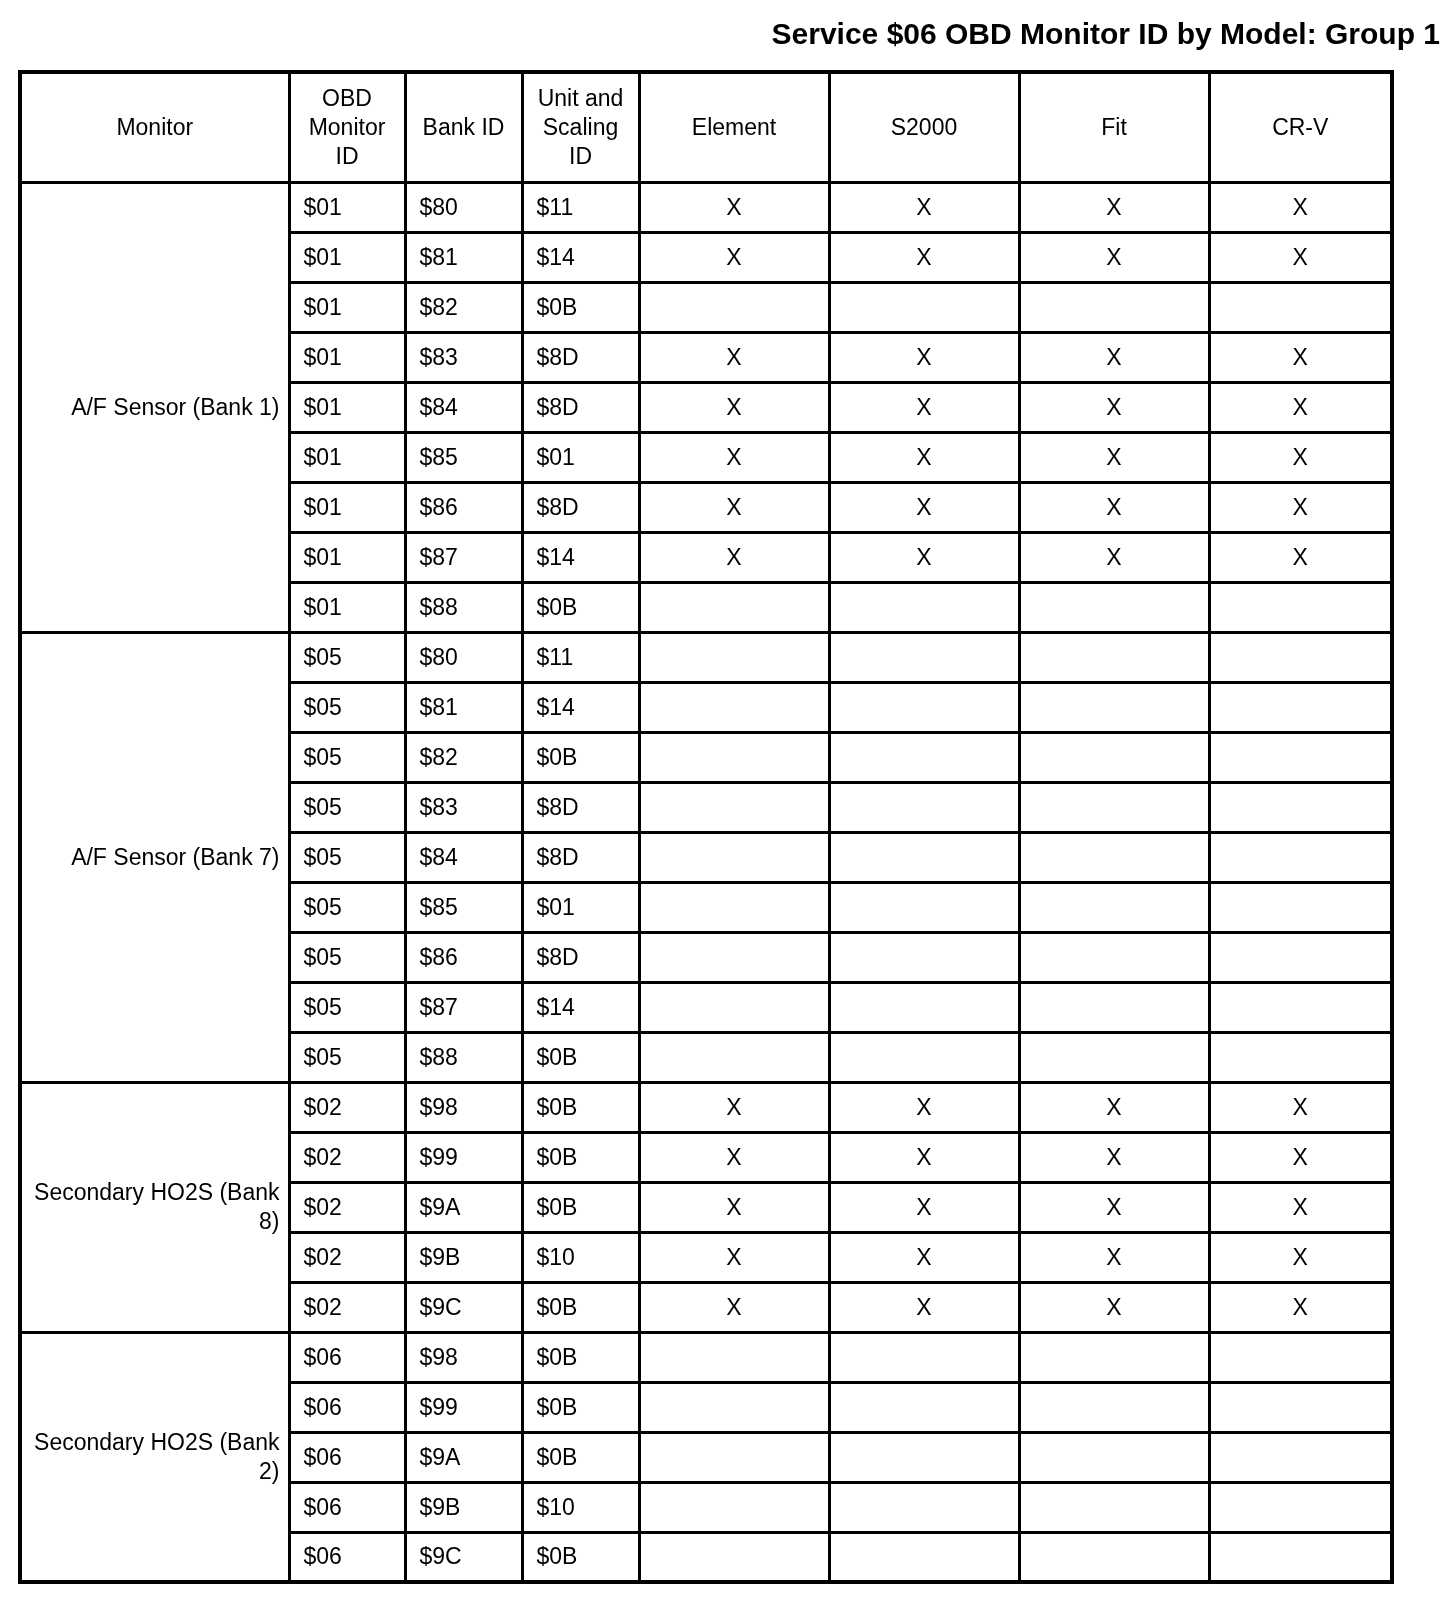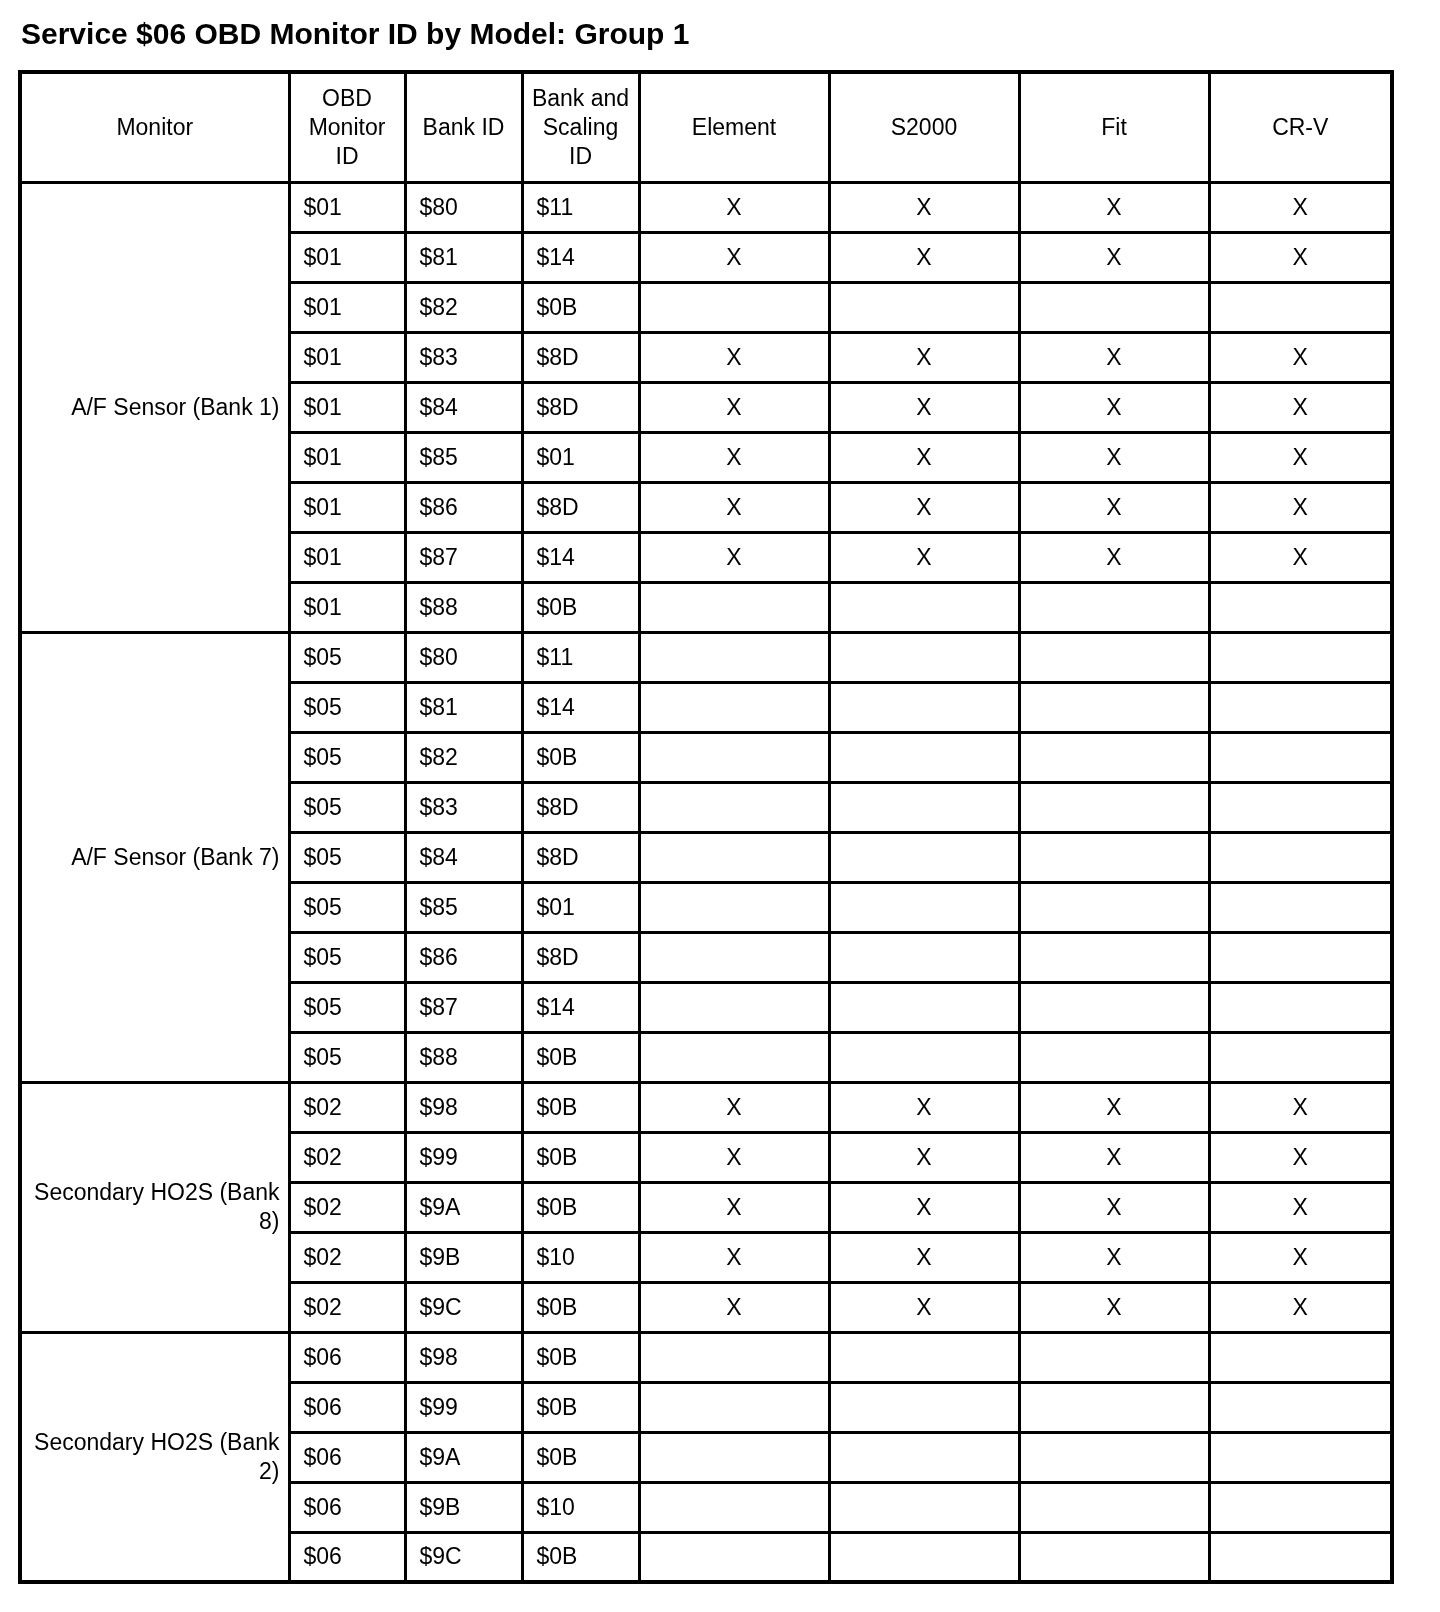--- a/index.html
+++ b/index.html
@@ -18,20 +18,21 @@
     overflow: hidden;
   }
   .doc-title {
     margin: 0;
     padding: 16px 0 0 21px;
     font-size: 30px;
     font-weight: bold;
     letter-spacing: 0px;
     line-height: 36px;
     white-space: nowrap;
+    text-align: right;
   }
   table.obd-table {
     border-collapse: collapse;
     table-layout: fixed;
     margin: 18px 0 0 18px;
     border: 4px solid #000000;
     background: #ffffff;
   }
   .obd-table th, .obd-table td {
     border: 3px solid #000000;
@@ -39,21 +40,21 @@
     font-size: 23px;
     line-height: 1.25;
     overflow: hidden;
   }
   .obd-table thead th {
     height: 110px;
     font-weight: normal;
     text-align: center;
     vertical-align: middle;
     white-space: pre-line;
-    padding: 0 4px;
+    padding: 0 12px;
   }
   .obd-table tbody td {
     height: 50px;
     vertical-align: middle;
   }
   .obd-table td.monitor-cell {
     text-align: right;
     padding: 0 8px 0 12px;
     vertical-align: middle;
   }
@@ -85,21 +86,21 @@
       <col style="width:190px">
       <col style="width:183px">
     </colgroup>
     <thead>
       <tr>
         <th>Monitor</th>
         <th>OBD
 Monitor
 ID</th>
         <th>Bank ID</th>
-        <th>Bank and
+        <th>Unit and
 Scaling
 ID</th>
         <th>Element</th>
         <th>S2000</th>
         <th>Fit</th>
         <th>CR-V</th>
       </tr>
     </thead>
     <tbody>
         <tr>

